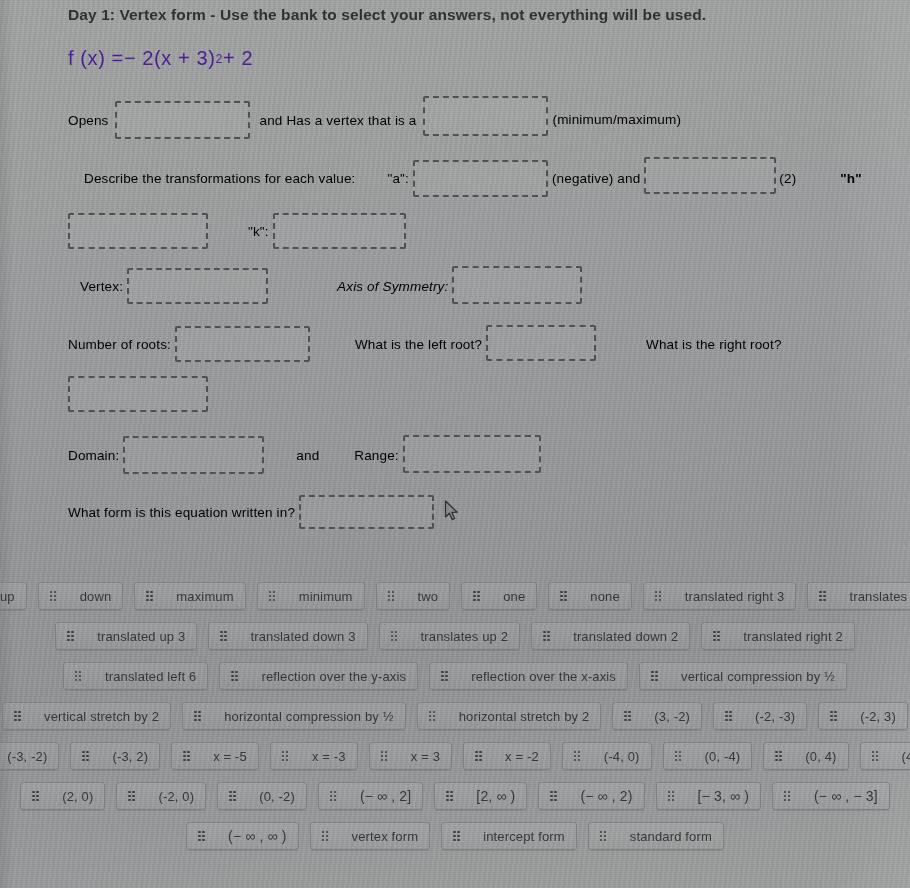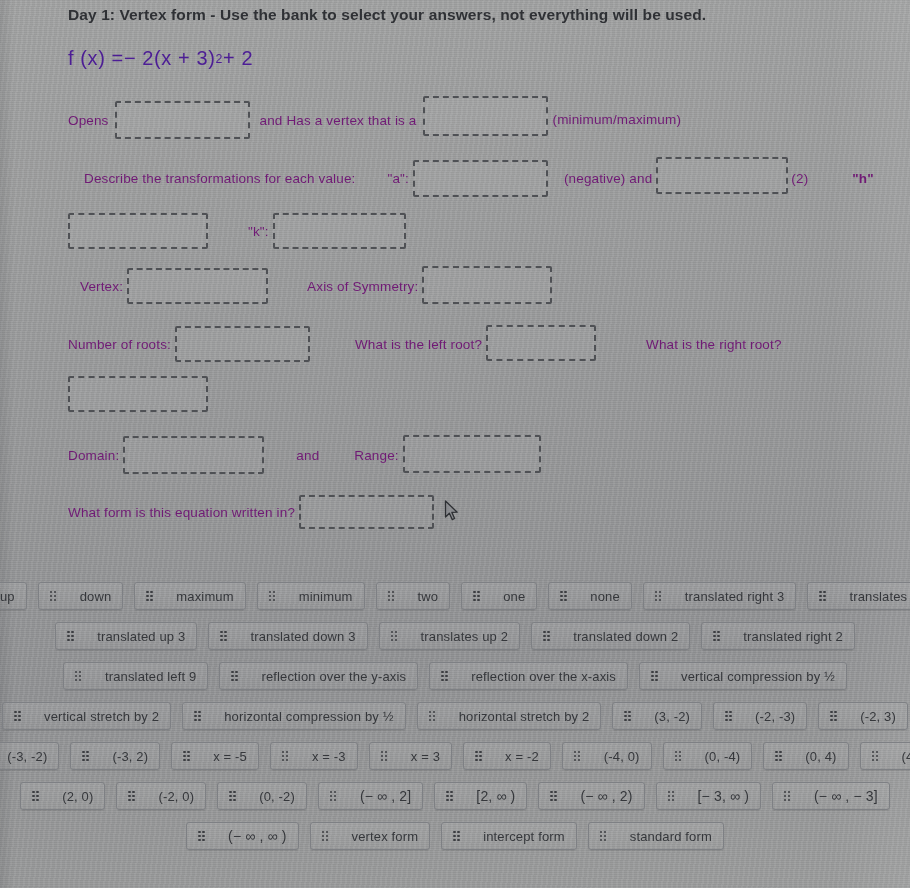--- a/index.html
+++ b/index.html
@@ -37,21 +37,21 @@
     left: 68px; top: 6px;
     font-size: 15.5px; font-weight: 600; letter-spacing: .1px;
     color: #2f3135;
   }
   .equation {
     left: 68px; top: 47px;
     font-size: 20px; letter-spacing: .6px; color: #4c1d95;
   }
   .equation sup { font-size: .62em; vertical-align: super; line-height: 0; }
 
-  .lbl { font-size: 13.5px; color: #701a75; letter-spacing: .15px; }
+  .lbl { font-size: 13.5px; color: #000000; letter-spacing: .15px; }
 
   .blank {
     border: 2px dashed #4f5155;
     border-radius: 2px;
     background: rgba(255,255,255,0.045);
   }
 
   
   .bank { position: absolute; left: 0; right: 0; top: 576px; }
   .bank-row {
@@ -108,36 +108,36 @@
     <div class="blank" style="width:135px; height:38px; margin-left:6px;"></div>
     <span class="txt lbl" style="margin-left:10px;">and Has a vertex that is a</span>
     <div class="blank" style="width:125px; height:40px; margin-left:6px; margin-top:-8px;"></div>
     <span class="txt lbl" style="margin-left:5px; margin-top:-2px;">(minimum/maximum)</span>
   </div>
 
   <div class="line" style="left:84px; top:160px; height:36px;">
     <span class="txt lbl">Describe the transformations for each value:</span>
     <span class="txt lbl" style="margin-left:32px;">"a":</span>
     <div class="blank" style="width:135px; height:37px; margin-left:4px;"></div>
-    <span class="txt lbl" style="margin-left:16px;">(negative) and</span>
+    <span class="txt lbl" style="margin-left:4px;">(negative) and</span>
     <div class="blank" style="width:132px; height:37px; margin-left:4px; margin-top:-5px;"></div>
     <span class="txt lbl" style="margin-left:3px;">(2)</span>
     <span class="txt lbl" style="margin-left:44px; font-weight:600;">"h"</span>
   </div>
 
   <div class="line" style="left:68px; top:213px; height:36px;">
     <div class="blank" style="width:140px; height:36px;"></div>
     <span class="txt lbl" style="margin-left:40px;">"k":</span>
     <div class="blank" style="width:133px; height:36px; margin-left:4px;"></div>
   </div>
 
   <div class="line" style="left:80px; top:268px; height:36px;">
     <span class="txt lbl">Vertex:</span>
     <div class="blank" style="width:141px; height:36px; margin-left:4px;"></div>
-    <span class="txt lbl" style="margin-left:39px;">Axis of Symmetry:</span>
+    <span class="txt lbl" style="margin-left:69px;font-style:italic;">Axis of Symmetry:</span>
     <div class="blank" style="width:130px; height:38px; margin-left:4px; margin-top:-2px;"></div>
   </div>
 
   <div class="line" style="left:68px; top:326px; height:36px;">
     <span class="txt lbl">Number of roots:</span>
     <div class="blank" style="width:135px; height:36px; margin-left:4px;"></div>
     <span class="txt lbl" style="margin-left:45px;">What is the left root?</span>
     <div class="blank" style="width:110px; height:36px; margin-left:4px; margin-top:-3px;"></div>
     <span class="txt lbl" style="margin-left:50px;">What is the right root?</span>
   </div>
@@ -321,21 +321,21 @@
       <div class="bank-row">
         <div class="chip">
           <span class="grip">
             <i></i>
             <i></i>
             <i></i>
             <i></i>
             <i></i>
             <i></i>
           </span>
-          <span class="lblt">translated left 9</span>
+          <span class="lblt">translated left 6</span>
         </div>
         <div class="chip">
           <span class="grip">
             <i></i>
             <i></i>
             <i></i>
             <i></i>
             <i></i>
             <i></i>
           </span>

